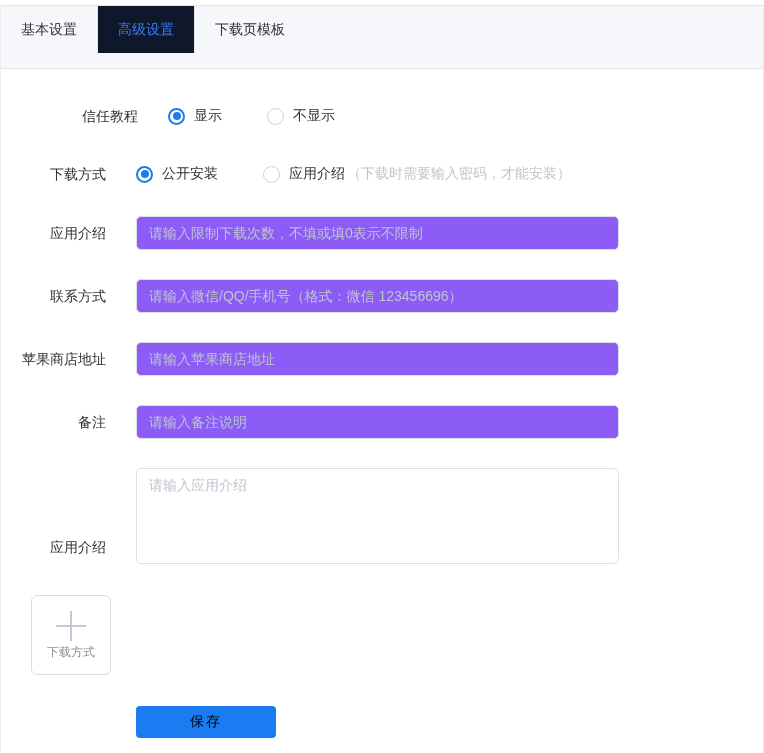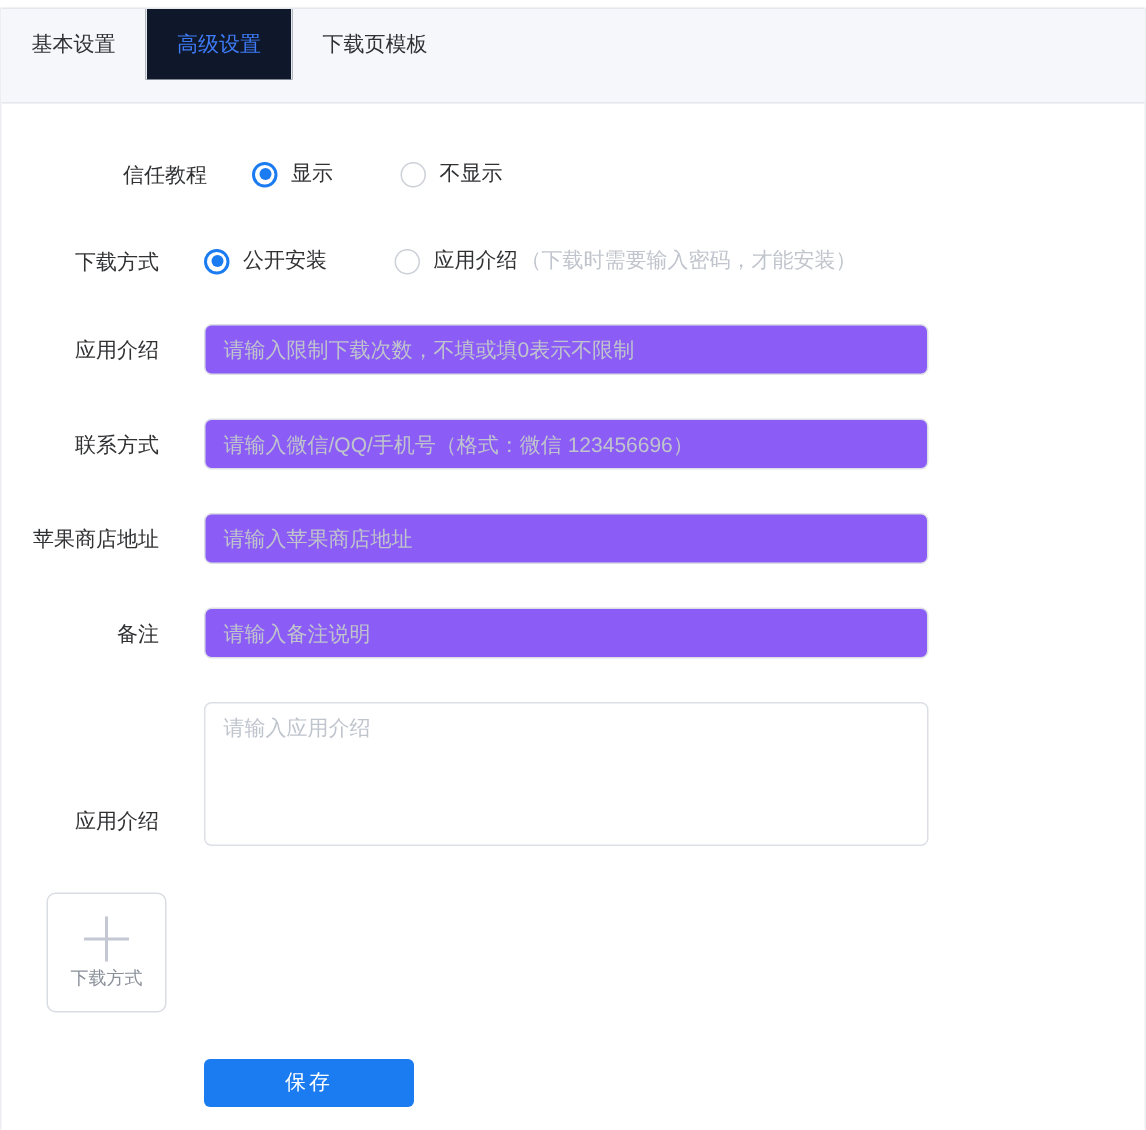--- a/index.html
+++ b/index.html
@@ -97,21 +97,21 @@
   .plus-icon { position: relative; width: 30px; height: 30px; margin-bottom: 4px; }
   .plus-icon::before, .plus-icon::after {
     content: ""; position: absolute; background: #c3c8d2;
   }
   .plus-icon::before { left: 0; top: 14px; width: 30px; height: 2px; }
   .plus-icon::after { left: 14px; top: 0; width: 2px; height: 30px; }
   .upload-text { font-size: 12px; color: #8a9099; line-height: 14px; }
   
   .save-button {
     width: 140px; height: 32px; border: none; border-radius: 4px;
-    background: var(--accent); color: #ffffff; font-size: 14px;
+    background: var(--accent); color: #000000; font-size: 14px;
     font-family: inherit; letter-spacing: 2px; cursor: pointer;
   }
 </style>
 </head>
 <body>
 
 <div class="page">
 
   <div class="tabs-header">
     <div class="tab">基本设置</div>

